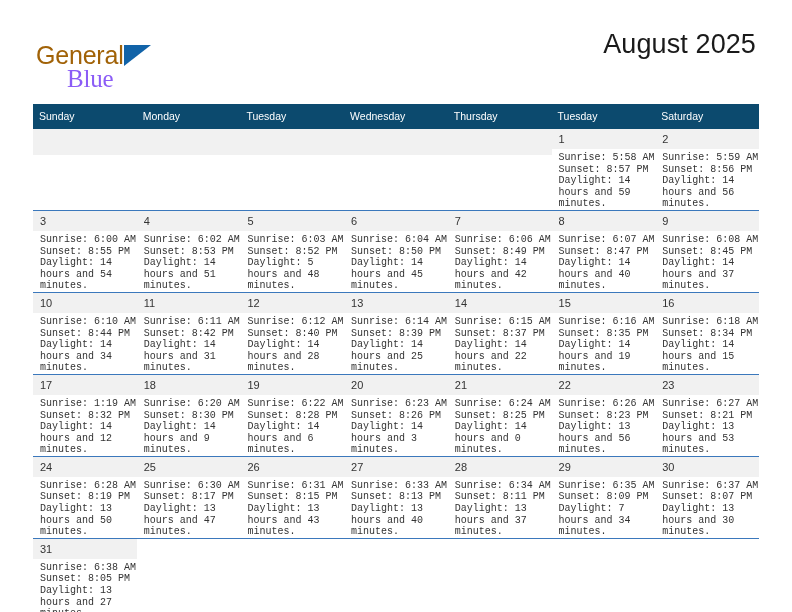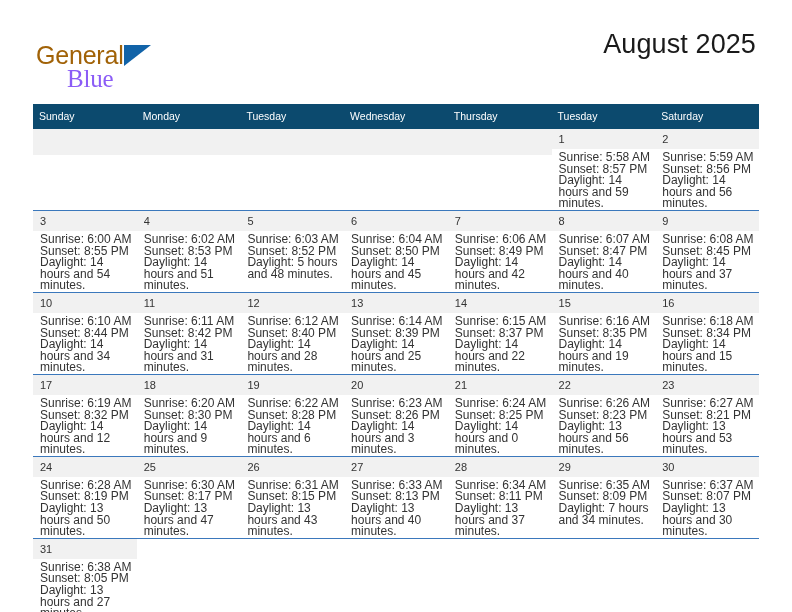--- a/index.html
+++ b/index.html
@@ -135,23 +135,24 @@
     color: #333333;
     padding: 3px 0 3px 7px;
     height: 14px;
   }
   .daynum-blank {
     background: #f1f1f1;
     height: 20px;
   }
   .cell-body {
     padding: 3px 6px 0 7px;
-    font-size: 12px;
+    font-size: 10px;
     line-height: 11.6px;
     color: #333333;
+    font-family: Liberation Mono, monospace;
   }
   .cell-body div {
     white-space: nowrap;
   }
   .daylight-line {
     white-space: normal !important;
   }
 </style>
 </head>
 <body>
@@ -374,21 +375,21 @@
                 <div class="daylight-line">Daylight: 14 hours and 15 minutes.</div>
               </div>
             </div>
           </td>
         </tr>
         <tr class="week-row">
           <td>
             <div class="cell">
               <div class="daynum">17</div>
               <div class="cell-body">
-                <div>Sunrise: 6:19 AM</div>
+                <div>Sunrise: 1:19 AM</div>
                 <div>Sunset: 8:32 PM</div>
                 <div class="daylight-line">Daylight: 14 hours and 12 minutes.</div>
               </div>
             </div>
           </td>
           <td>
             <div class="cell">
               <div class="daynum">18</div>
               <div class="cell-body">
                 <div>Sunrise: 6:20 AM</div>

